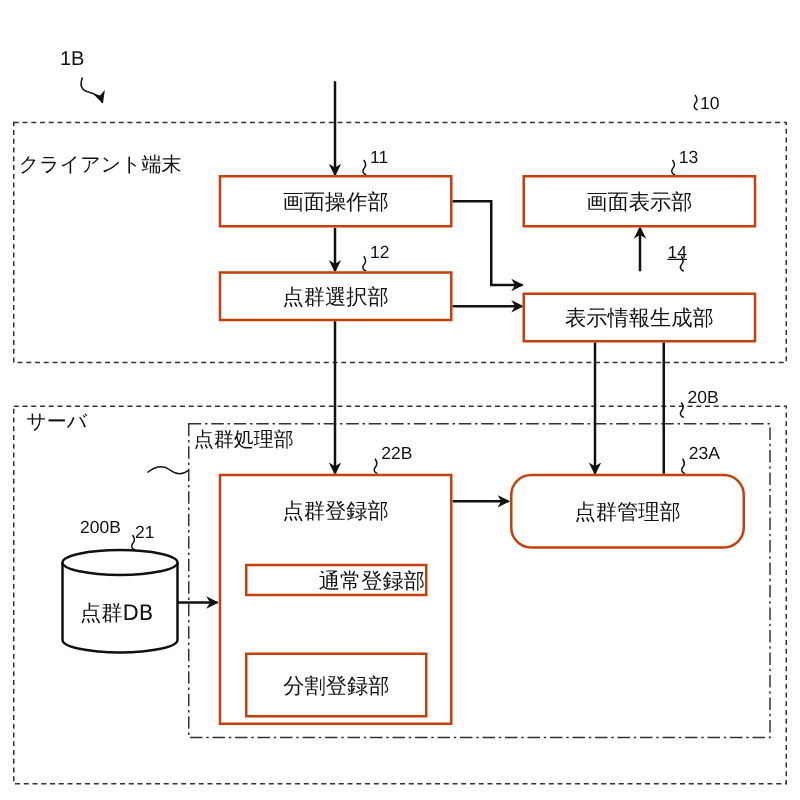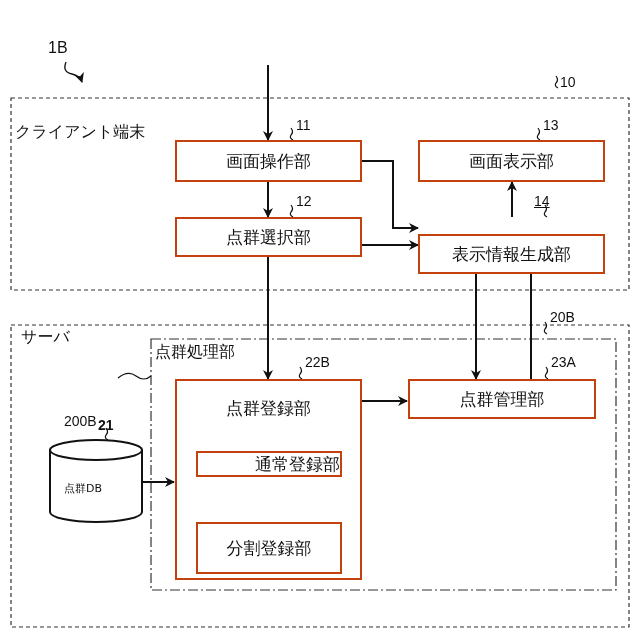--- a/index.html
+++ b/index.html
@@ -74,21 +74,21 @@
 <span class="ref" style="left:48px;top:40px;font-size:16px;">1B</span>
 <span class="ref" style="left:560px;top:75px;">10</span>
 <span class="ref" style="left:296px;top:118px;text-align:center;">11</span>
 <span class="ref" style="left:296px;top:194px;">12</span>
 <span class="ref" style="left:543px;top:118px;">13</span>
 <span class="ref" style="left:534px;top:194px;text-decoration:underline;">14</span>
 <span class="ref" style="left:550px;top:310px;">20B</span>
 <span class="ref" style="left:64px;top:370px;margin-top:44px;">200B</span>
 <span class="ref" style="left:305px;top:355px;">22B</span>
 <span class="ref" style="left:551px;top:355px;">23A</span>
-<span class="ref" style="left:98px;top:418px;font-weight:bold;">21</span>
+<span class="ref" style="left:108px;top:418px;">21</span>
 <span class="ref" style="left:295px;top:429px;">221</span>
 <span class="ref" style="left:295px;top:500px;">222</span>
 
 <span class="grp-title" style="left:15px;top:102px;margin-top:22px;">クライアント端末</span>
 <span class="grp-title" style="left:21px;top:329px;">サーバ</span>
 <span class="grp-title" style="left:155px;top:344px;">点群処理部</span>
 
 <div class="box" style="left:175px;top:140px;width:187px;height:42px;">
   <span>画面操作部</span>
 </div>
@@ -104,17 +104,17 @@
 
 <div class="box" style="left:175px;top:379px;width:187px;height:201px;align-items:flex-start;padding-top:16px;">
   <span>点群登録部</span>
 </div>
 <div class="box" style="left:196px;top:451px;width:146px;height:26px;justify-content:flex-end;">
   <span>通常登録部</span>
 </div>
 <div class="box" style="left:196px;top:522px;width:146px;height:52px;">
   <span>分割登録部</span>
 </div>
-<div class="box" style="left:408px;top:379px;width:188px;height:40px;">
+<div class="box" style="left:408px;top:379px;width:188px;height:60px;border-radius:17px;">
   <span>点群管理部</span>
 </div>
 
-<span class="lbl" style="left:64px;top:483px;font-size:11px;">点群DB</span>
+<span class="lbl" style="left:64px;top:483px;font-size:17px;">点群DB</span>
 
 </body></html>

